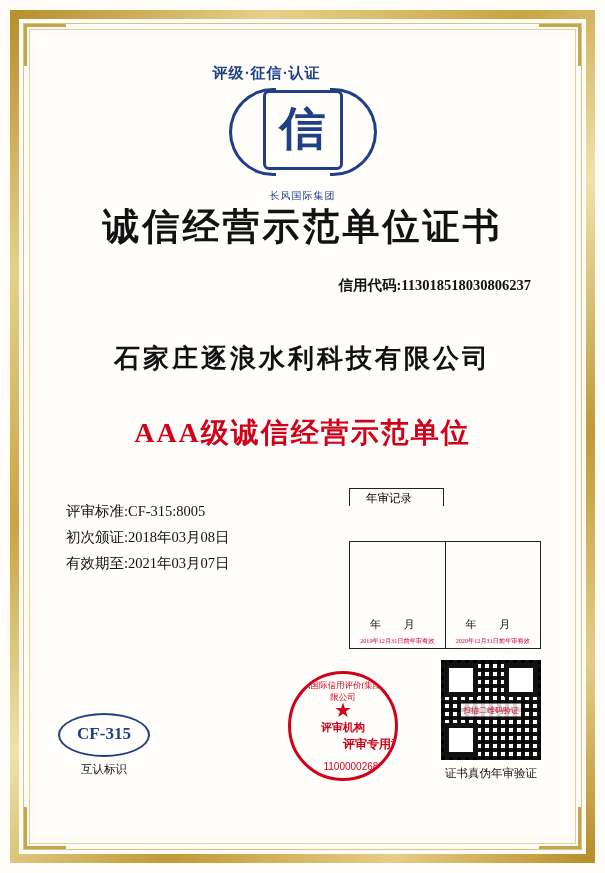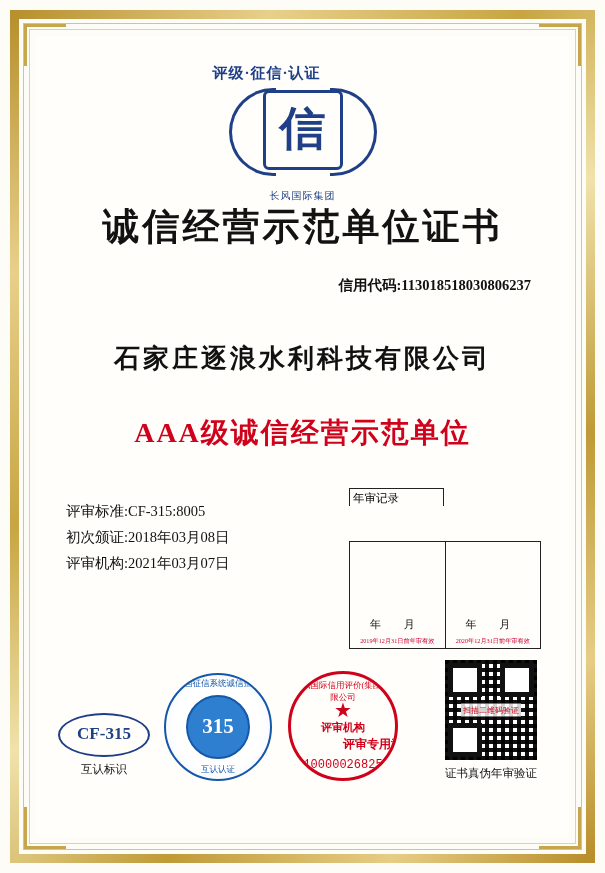--- a/index.html
+++ b/index.html
@@ -190,21 +190,21 @@
     top: 452px;
     right: 28px;
     width: 192px;
   }
   .review-title {
     border: 1px solid #222;
     border-bottom: none;
     height: 18px;
     line-height: 18px;
     font-size: 11.5px;
-    padding-left: 3px;
+    padding-left: 16px;
     width: 95px;
     box-sizing: border-box;
     font-family: Liberation Serif, serif;
   }
   .review-body {
     border: 1px solid #222;
     height: 108px;
     display: flex;
     box-sizing: border-box;
     margin-top: 35px;
@@ -343,40 +343,41 @@
     position: absolute;
     top: 62px; left: 8px; width: 100%;
     text-align: right;
     font-size: 12px;
     font-weight: bold;
     font-family: "Liberation Serif", serif;
   }
   .seal-num {
     position: absolute;
     bottom: 6px; left: 0; width: 100%;
-    text-align: center;
-    font-size: 12px;
-    font-family: Liberation Mono, monospace;
+    text-align: right;
+    font-size: 10px;
+    font-family: Liberation Sans, sans-serif;
   }
   .badge-qr {
     position: absolute;
     right: 26px;
     bottom: 34px;
     width: 104px;
     text-align: center;
   }
   .qr-box {
     width: 92px;
     height: 100px;
     margin: 4px auto;
     background:
       repeating-linear-gradient(90deg,#111 0 4px,#fff 4px 8px),
       repeating-linear-gradient(0deg,#111 0 4px,#fff 4px 8px);
     background-blend-mode: multiply;
     position: relative;
+    padding-left: 8px;
   }
   .qr-box::before, .qr-box::after {
     content: "";
     position: absolute;
     width: 24px; height: 24px;
     border: 5px solid #111;
     background: #fff;
   }
   .qr-box::before { left: 3px; top: 3px; }
   .qr-box::after { right: 3px; top: 3px; }
@@ -430,21 +431,21 @@
     </div>
 
     <div class="main-title">诚信经营示范单位证书</div>
     <div class="credit-code">信用代码:113018518030806237</div>
     <div class="company-name">石家庄逐浪水利科技有限公司</div>
     <div class="award-line">AAA级诚信经营示范单位</div>
 
     <div class="details">
       <div>评审标准:CF-315:8005</div>
       <div>初次颁证:2018年03月08日</div>
-      <div>评审机构:2021年03月07日</div>
+      <div>有效期至:2021年03月07日</div>
     </div>
 
     <div class="review-table">
       <div class="review-title">年审记录</div>
       <div class="review-body">
         <div class="review-cell">
           <div class="review-ym">年 月</div>
           <div class="review-note">2019年12月31日前年审有效</div>
         </div>
         <div class="review-cell">
@@ -454,25 +455,20 @@
       </div>
     </div>
 
     <div class="footer">
 
       <div class="badge-cf">
         <div class="cf-oval">CF-315</div>
         <div class="cf-caption">互认标识</div>
       </div>
 
-      <div class="badge-globe">
-        <div class="globe-ring-text">全国征信系统诚信企业</div>
-        <div class="globe-inner">315</div>
-        <div class="globe-ring-text bottom">互认认证</div>
-      </div>
 
       <div class="badge-seal">
         <div class="seal-top">长风国际信用评价(集团)有限公司</div>
         <div class="seal-star">★</div>
         <div class="seal-mid">评审机构</div>
         <div class="seal-mid2">评审专用章</div>
         <div class="seal-num">1100000268256</div>
       </div>
 
       <div class="badge-qr">

